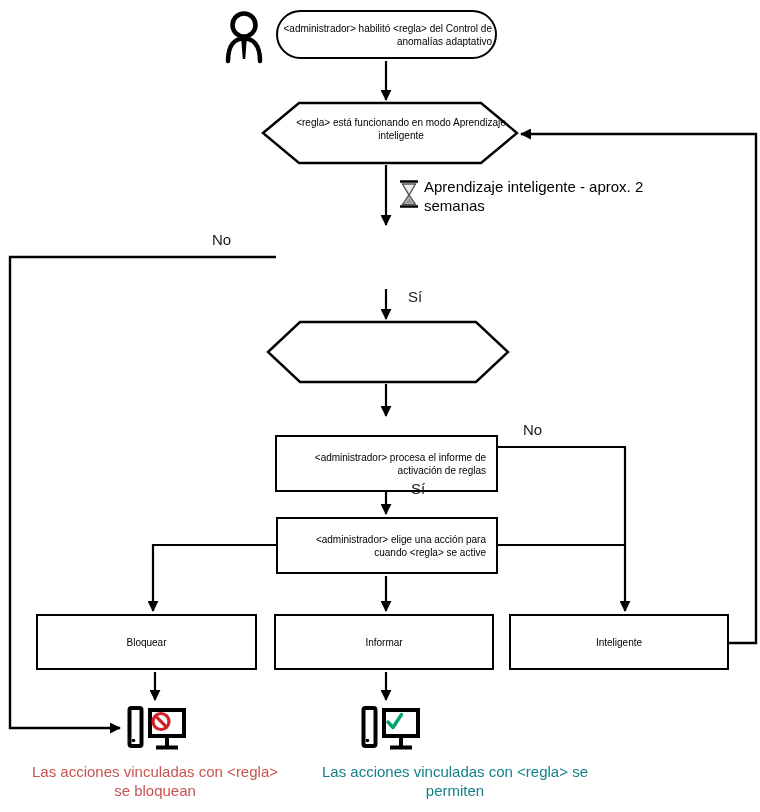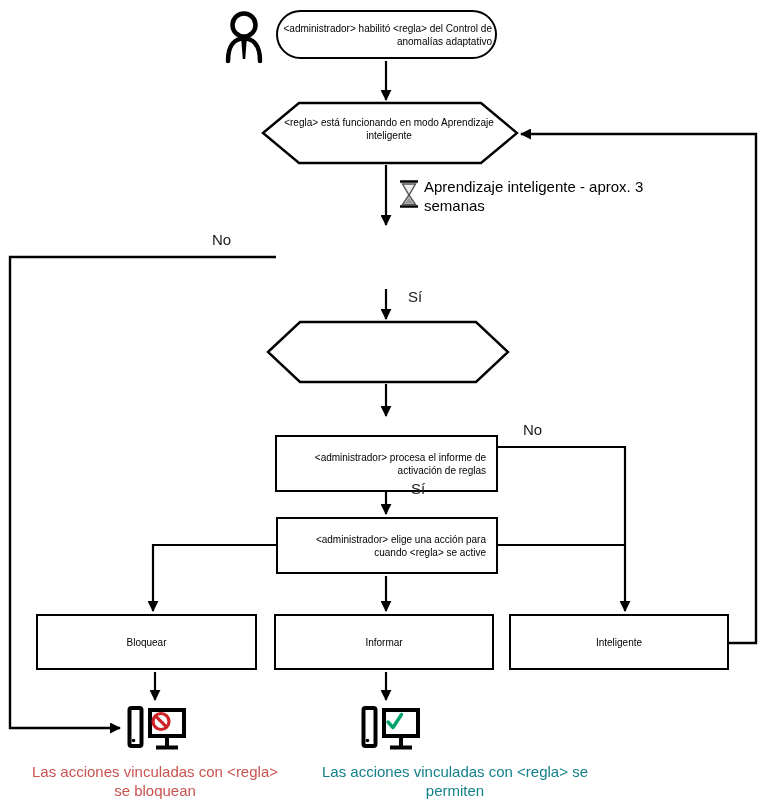--- a/index.html
+++ b/index.html
@@ -95,25 +95,25 @@
       <line x1="401" y1="738" x2="401" y2="746" stroke="#000" stroke-width="4"></line>
       <line x1="390" y1="747.5" x2="412" y2="747.5" stroke="#000" stroke-width="4"></line>
       <polyline points="388,722 393,727.5 401.5,714.5" fill="none" stroke="#00a36e" stroke-width="3.4" stroke-linecap="round" stroke-linejoin="round"></polyline>
     </g>
   </svg>
 
   <div class="node stadium" style="left:276px;top:10px;width:221px;height:49px;padding:0 3px;">
     <span>&lt;administrador&gt; habilitó &lt;regla&gt; del Control de anomalías adaptativo</span>
   </div>
 
-  <div class="hexlabel" style="left:278px;top:103px;width:222px;height:52px;">
+  <div class="hexlabel" style="left:290px;top:103px;width:222px;height:52px;">
     <span>&lt;regla&gt; está funcionando en modo Aprendizaje inteligente</span>
   </div>
 
-  <div class="caption caption-left-align wait-caption" style="left:424px;top:177px;width:250px;">Aprendizaje inteligente - aprox. 3 semanas</div>
+  <div class="caption caption-left-align wait-caption" style="left:424px;top:177px;width:250px;">Aprendizaje inteligente - aprox. 2 semanas</div>
 
 
   <div class="edge-label" style="left:212px;top:231px;">No</div>
   <div class="edge-label" style="left:408px;top:288px;">Sí</div>
 
 
   <div class="node" style="left:275px;top:435px;width:223px;height:57px;padding:0 10px;">
     <span>&lt;administrador&gt; procesa el informe de activación de reglas</span>
   </div>
 

